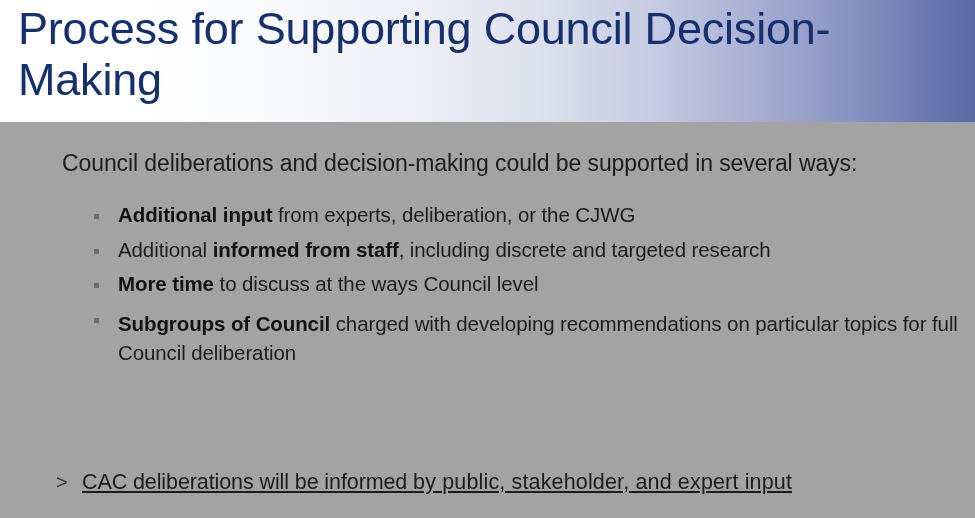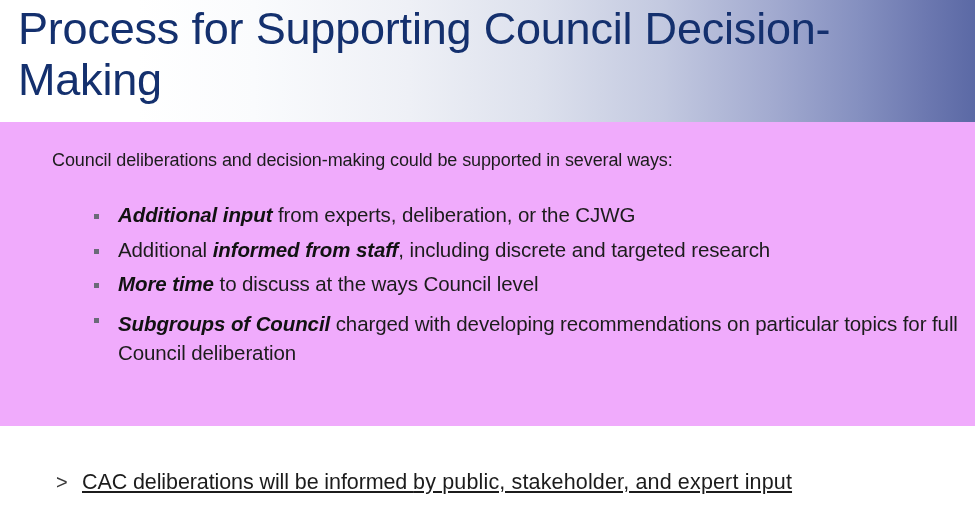--- a/index.html
+++ b/index.html
@@ -12,22 +12,22 @@
     width: 975px;
     height: 518px;
     overflow: hidden;
     font-family: "Liberation Sans", sans-serif;
     color: #1a1a1a;
   }
 
   .slide {
     position: relative;
     width: 975px;
-    height: 426px;
-    background: #f0abfc;
+    height: 518px;
+    background: #a3a3a3;
   }
 
   
   .title-band {
     position: absolute;
     left: 0;
     top: 0;
     width: 975px;
     height: 122px;
     background: linear-gradient(to right,
@@ -60,23 +60,23 @@
   .body-area {
     position: absolute;
     left: 0;
     top: 122px;
     width: 975px;
     height: 396px;
   }
 
   .lead-line {
     position: absolute;
-    left: 52px;
+    left: 62px;
     top: 28px;
-    font-size: 18px;
+    font-size: 23px;
     color: #1c1c1c;
     letter-spacing: -0.1px;
   }
 
   .bullet-list {
     position: absolute;
     left: 88px;
     top: 83px;
     width: 880px;
   }
@@ -100,21 +100,20 @@
     left: 6px;
     top: 9px;
     width: 5px;
     height: 5px;
     background: #6a6a78;
   }
 
   .b {
     font-weight: bold;
     color: #121212;
-    font-style: italic;
   }
 
   .closing-row {
     position: absolute;
     left: 56px;
     top: 348px;
     font-size: 21.5px;
     color: #1c1c1c;
     letter-spacing: -0.1px;
     white-space: nowrap;

